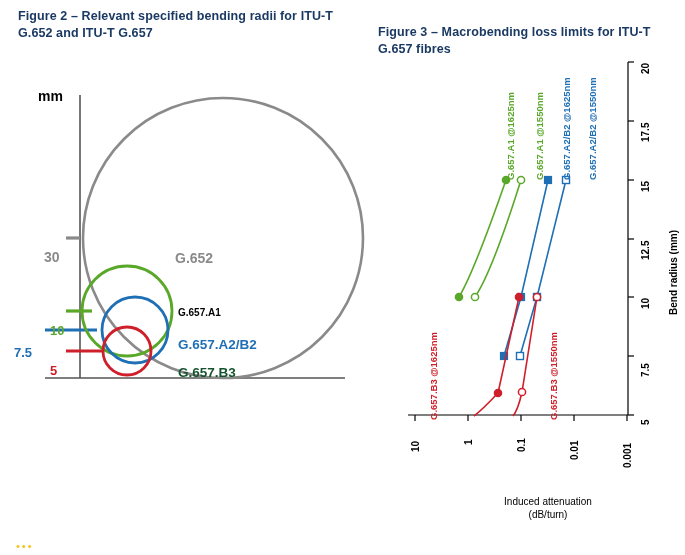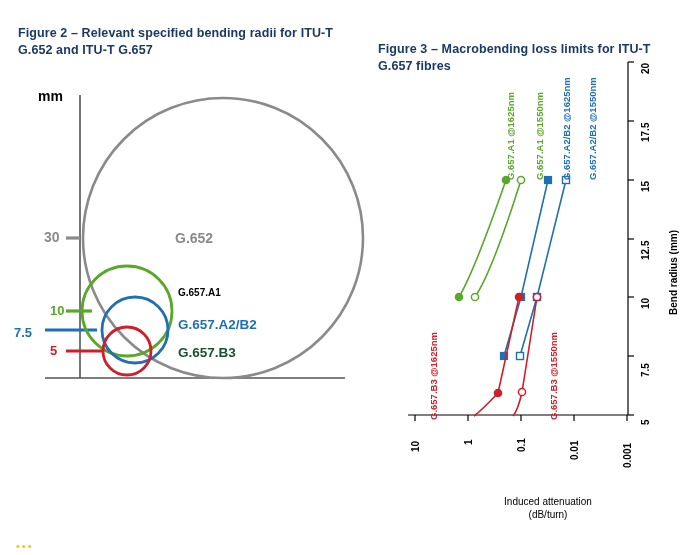--- a/index.html
+++ b/index.html
@@ -10,32 +10,32 @@
     position:relative;
     overflow:hidden;
   }
   .fig-title{
     position:absolute;
     font-size:12.5px;
     font-weight:bold;
     color:#1b3a63;
     line-height:1.35;
     letter-spacing:0.1px;
-    margin-top:17px;
   }
   #fig2-title{left:18px;top:8px;width:330px;}
   #fig3-title{left:378px;top:24px;width:300px;}
 
   
   #fig2{position:absolute;left:0;top:0;width:370px;height:430px;}
   #fig2 svg{position:absolute;left:0;top:0;}
   .f2-label{
     position:absolute;
     font-size:13px;
     font-weight:bold;
+    margin-top:20px;
   }
   .f2-unit{
     position:absolute;
     left:38px;top:88px;
     font-size:14px;font-weight:bold;color:#000;
   }
   .lbl-g652{left:175px;top:230px;color:#8a8a8a;font-size:14px;}
   .lbl-a1{left:178px;top:287px;color:#000000;font-size:10px;}
   .lbl-a2b2{left:178px;top:317px;color:#1f6fb5;font-size:13.5px;}
   .lbl-b3{left:178px;top:345px;color:#14532d;font-size:13.5px;}

